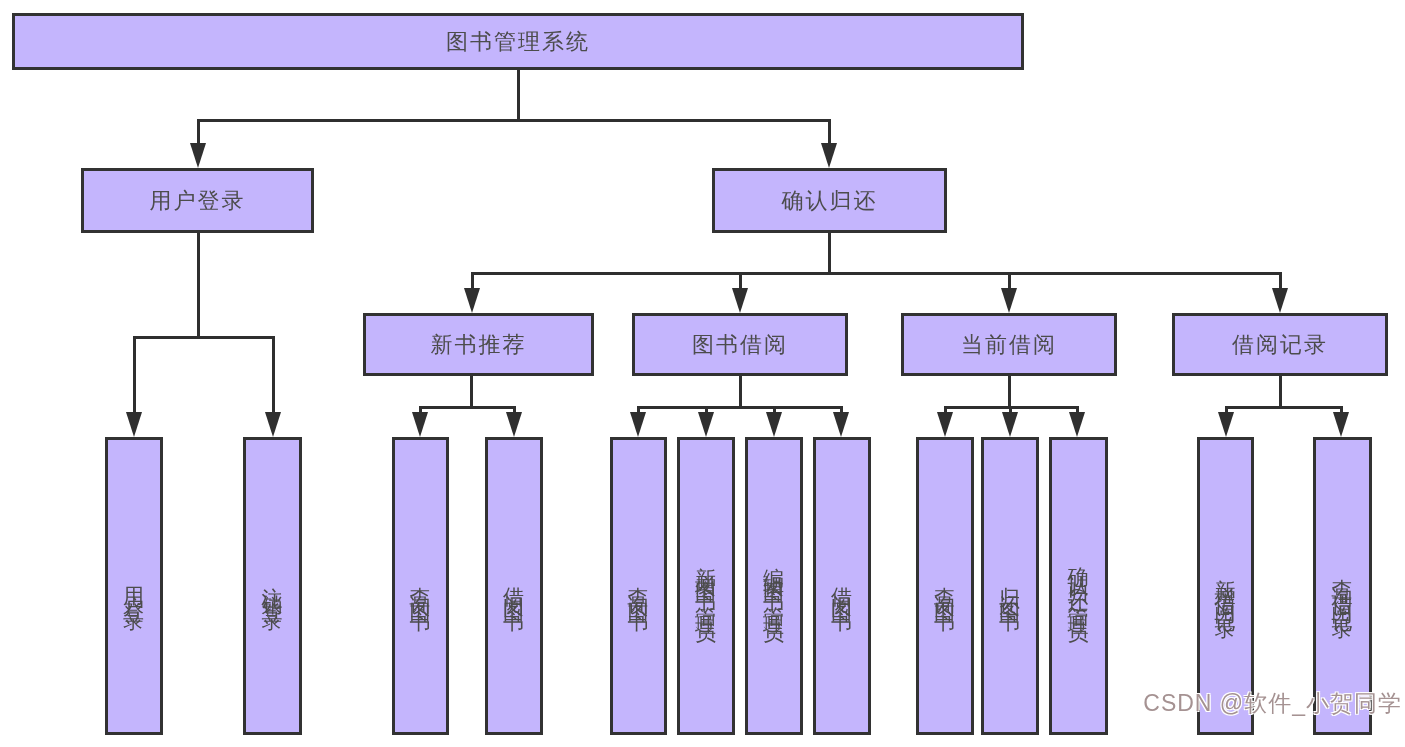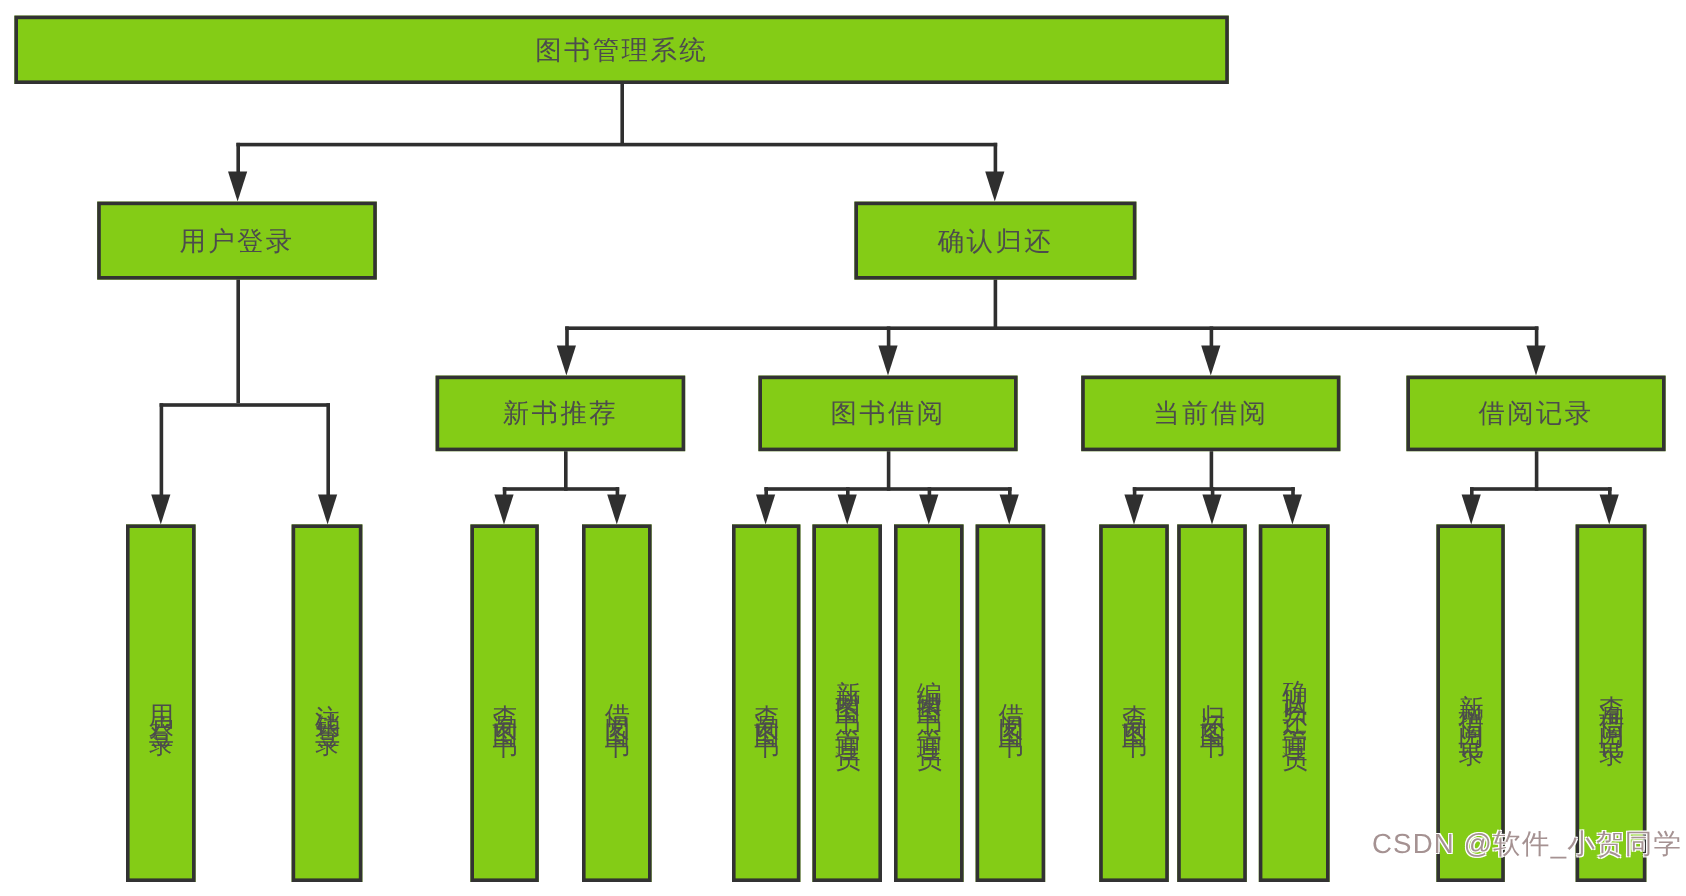--- a/index.html
+++ b/index.html
@@ -8,21 +8,21 @@
     width: 1405px;
     height: 747px;
     background: #ffffff;
     font-family: "Liberation Sans", "DejaVu Sans", sans-serif;
     overflow: hidden;
   }
   .box {
     position: absolute;
     box-sizing: border-box;
     border: 3px solid #323232;
-    background: #84cc16;
+    background: #c4b5fd;
     display: flex;
     align-items: center;
     justify-content: center;
     color: #4c4c4c;
     font-size: 22px;
     letter-spacing: 2px;
     text-align: left;
   }
   .vbox {
     writing-mode: vertical-rl;
@@ -80,21 +80,21 @@
   <div class="hl" style="left:471px; top:272px; width:811px;"></div>
   <div class="vl" style="left:471px; top:272px; height:17px;"></div>
   <div class="arrow" style="left:464px; top:288px;"></div>
   <div class="vl" style="left:739px; top:272px; height:17px;"></div>
   <div class="arrow" style="left:732px; top:288px;"></div>
   <div class="vl" style="left:1008px; top:272px; height:17px;"></div>
   <div class="arrow" style="left:1001px; top:288px;"></div>
   <div class="vl" style="left:1279px; top:272px; height:17px;"></div>
   <div class="arrow" style="left:1272px; top:288px;"></div>
 
-  <div class="box" style="left:363px; top:313px; width:208px; height:63px;">新书推荐</div>
+  <div class="box" style="left:363px; top:313px; width:231px; height:63px;">新书推荐</div>
   <div class="box" style="left:632px; top:313px; width:216px; height:63px;">图书借阅</div>
   <div class="box" style="left:901px; top:313px; width:216px; height:63px;">当前借阅</div>
   <div class="box" style="left:1172px; top:313px; width:216px; height:63px;">借阅记录</div>
 
   <div class="vl" style="left:470px; top:376px; height:33px;"></div>
   <div class="hl" style="left:419px; top:406px; width:97px;"></div>
   <div class="vl" style="left:419px; top:406px; height:8px;"></div>
   <div class="arrow" style="left:412px; top:412px;"></div>
   <div class="vl" style="left:513px; top:406px; height:8px;"></div>
   <div class="arrow" style="left:506px; top:412px;"></div>

